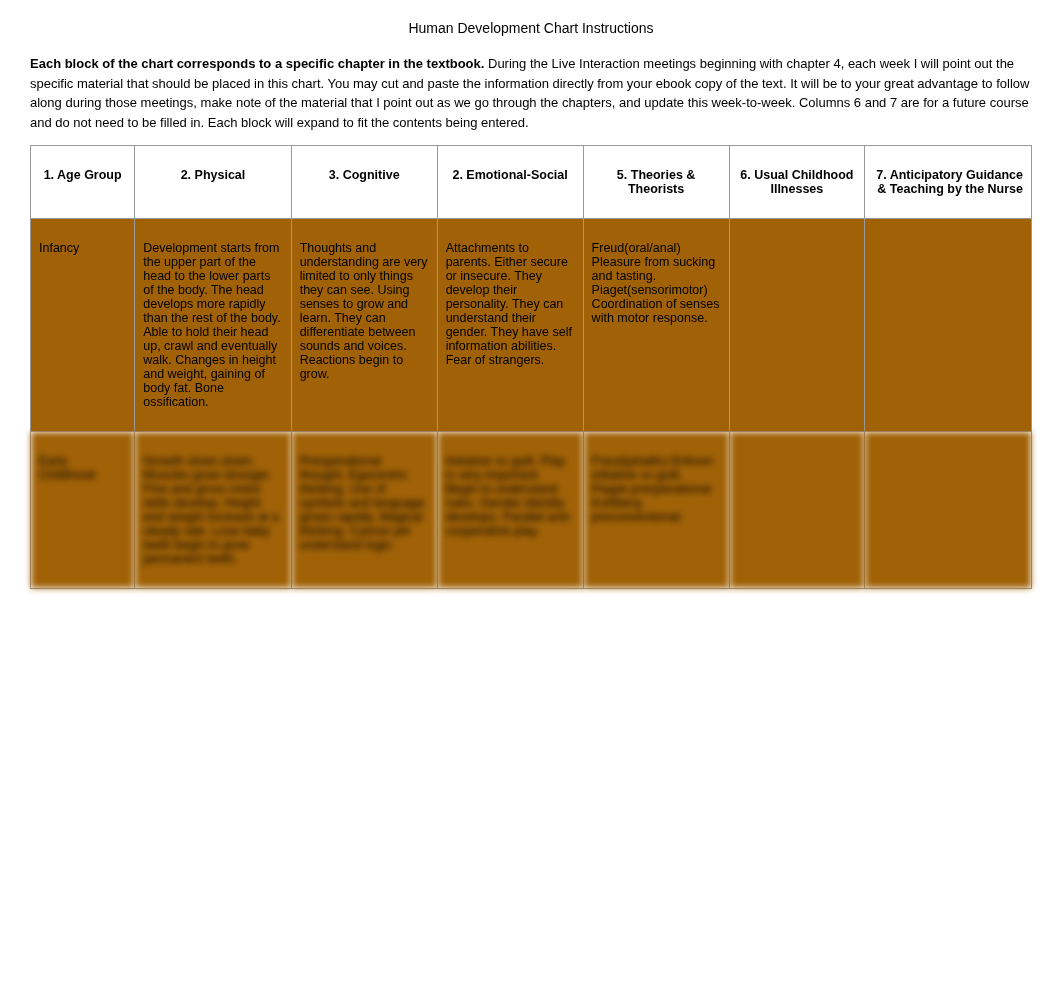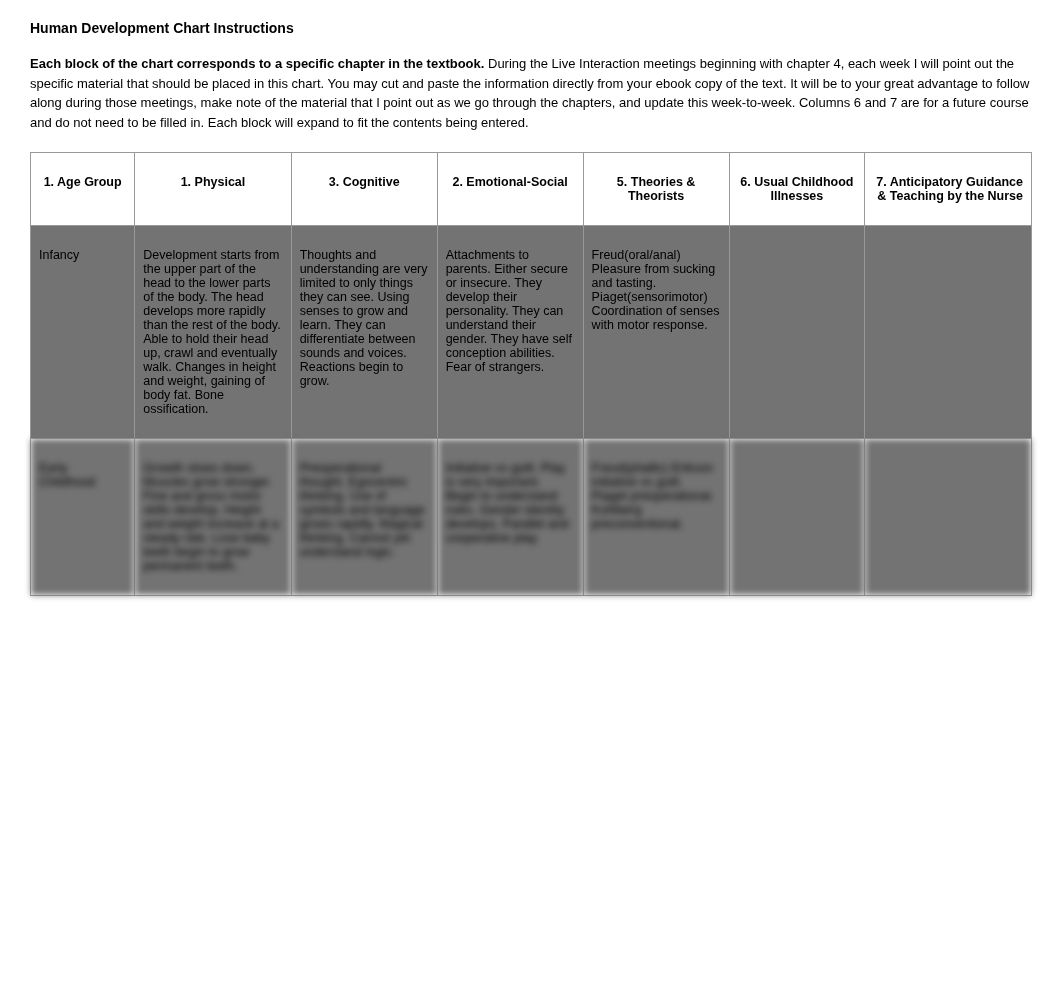--- a/index.html
+++ b/index.html
@@ -10,49 +10,50 @@
     body {
       font-family: Arial, sans-serif;
       font-size: 13px;
       background: #fff;
       color: #000;
       width: 1062px;
       min-height: 1001px;
       padding: 20px 30px;
     }
     .page-title {
+      text-align: center;
       font-size: 14px;
-      font-weight: bold;
+      font-weight: normal;
       margin-bottom: 18px;
     }
     .instructions {
       font-size: 13px;
       line-height: 1.5;
-      margin-bottom: 20px;
+      margin-bottom: 13px;
     }
     .instructions b {
       font-weight: bold;
     }
     table {
       border-collapse: collapse;
       width: 100%;
       table-layout: fixed;
     }
     th, td {
       border: 1px solid #999;
       padding: 22px 8px;
       vertical-align: top;
       font-size: 12.5px;
     }
     th {
       background-color: #fff;
       font-weight: bold;
     }
     td {
-      background-color: #737373;
+      background-color: #a16207;
     }
     .col1 { width: 10%; }
     .col2 { width: 15%; }
     .col3 { width: 14%; }
     .col4 { width: 14%; }
     .col5 { width: 14%; }
     .col6 { width: 13%; margin-left: 34px; }
     .col7 { width: 16%; text-align: right; }
 
     .blurred-row td {
@@ -66,34 +67,34 @@
 <div class="page-title">Human Development Chart Instructions</div>
 
 <p class="instructions">
   <b>Each block of the chart corresponds to a specific chapter in the textbook.</b><span> During the Live Interaction meetings beginning with chapter 4, each week I will point out the specific material that should be placed in this chart. You may cut and paste the information directly from your ebook copy of the text. It will be to your great advantage to follow along during those meetings, make note of the material that I point out as we go through the chapters, and update this week-to-week. Columns 6 and 7 are for a future course and do not need to be filled in. Each block will expand to fit the contents being entered.</span>
 </p>
 
 <table>
   <thead>
     <tr>
       <th class="col1">1. Age Group</th>
-      <th class="col2">1. Physical</th>
+      <th class="col2">2. Physical</th>
       <th class="col3">3. Cognitive</th>
       <th class="col4">2. Emotional-Social</th>
       <th class="col5">5. Theories &amp; Theorists</th>
       <th class="col6">6. Usual Childhood Illnesses</th>
       <th class="col7">7. Anticipatory Guidance &amp; Teaching by the Nurse</th>
     </tr>
   </thead>
   <tbody>
     <tr>
       <td>Infancy</td>
       <td>Development starts from the upper part of the head to the lower parts of the body. The head develops more rapidly than the rest of the body. Able to hold their head up, crawl and eventually walk. Changes in height and weight, gaining of body fat. Bone ossification.</td>
       <td>Thoughts and understanding are very limited to only things they can see. Using senses to grow and learn. They can differentiate between sounds and voices. Reactions begin to grow.</td>
-      <td>Attachments to parents. Either secure or insecure. They develop their personality. They can understand their gender. They have self conception abilities. Fear of strangers.</td>
+      <td>Attachments to parents. Either secure or insecure. They develop their personality. They can understand their gender. They have self information abilities. Fear of strangers.</td>
       <td>Freud(oral/anal) Pleasure from sucking and tasting. Piaget(sensorimotor) Coordination of senses with motor response.</td>
       <td></td>
       <td></td>
     </tr>
     <tr class="blurred-row">
       <td>Early Childhood</td>
       <td>Growth slows down. Muscles grow stronger. Fine and gross motor skills develop. Height and weight increase at a steady rate. Lose baby teeth begin to grow permanent teeth.</td>
       <td>Preoperational thought. Egocentric thinking. Use of symbols and language grows rapidly. Magical thinking. Cannot yet understand logic.</td>
       <td>Initiative vs guilt. Play is very important. Begin to understand rules. Gender identity develops. Parallel and cooperative play.</td>
       <td>Freud(phallic) Erikson initiative vs guilt. Piaget preoperational. Kohlberg preconventional.</td>

